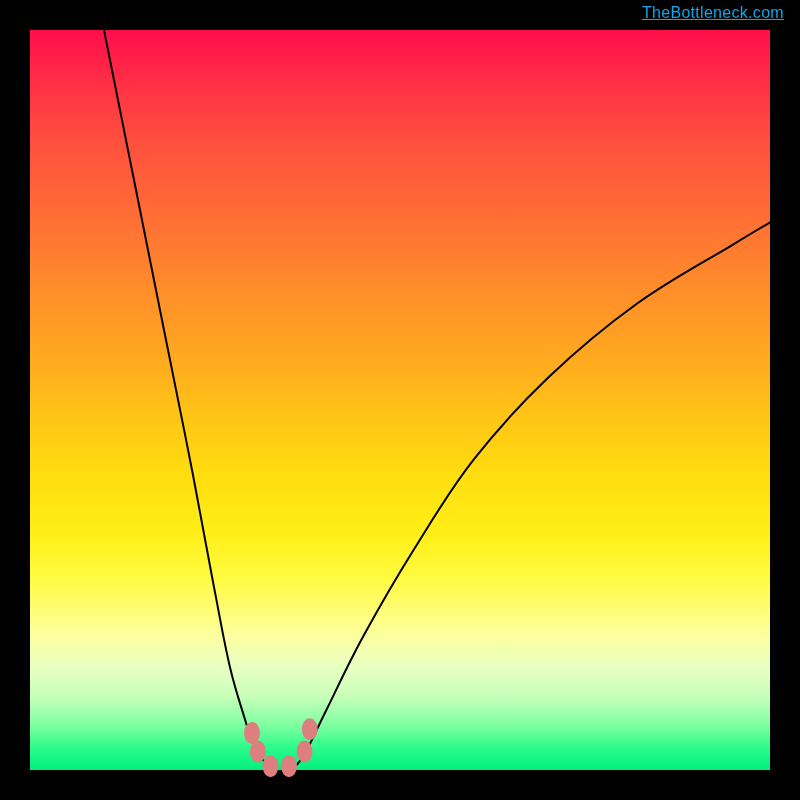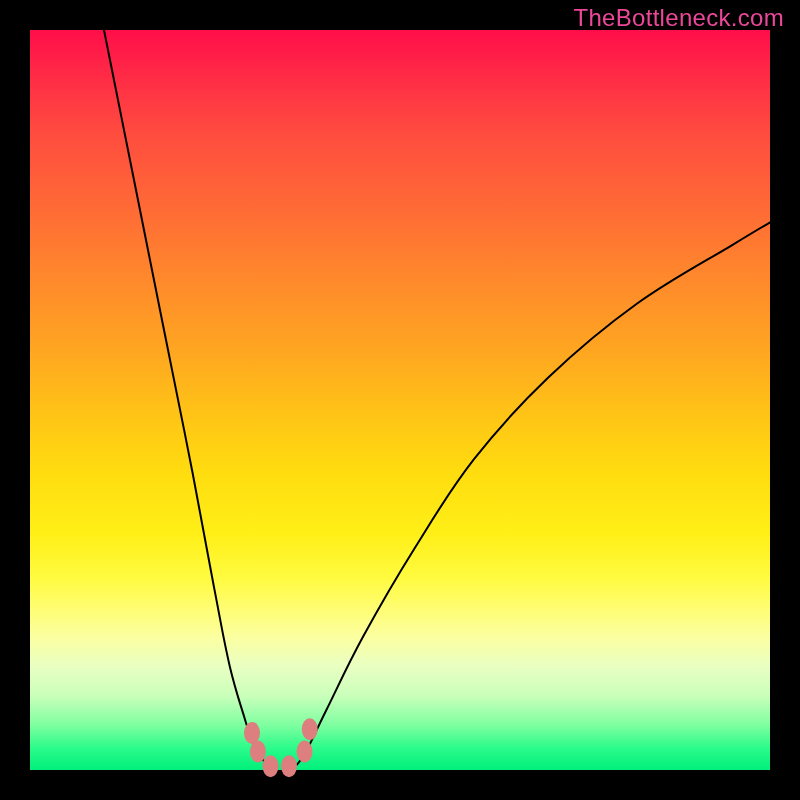--- a/index.html
+++ b/index.html
@@ -13,25 +13,26 @@
   }
   .stage {
     position: relative;
     width: 800px;
     height: 800px;
   }
   .watermark {
     position: absolute;
     top: 4px;
     right: 16px;
-    color: #ec4899;
-    font-size: 24px;
+    color: #0ea5e9;
+    font-size: 16px;
     font-weight: 400;
     letter-spacing: 0.3px;
     z-index: 10;
+    text-decoration: underline;
   }
   .plot-area {
     position: absolute;
     left: 30px;
     top: 30px;
     width: 740px;
     height: 740px;
     background: linear-gradient(
       to bottom,
       #ff0e49 0%,

